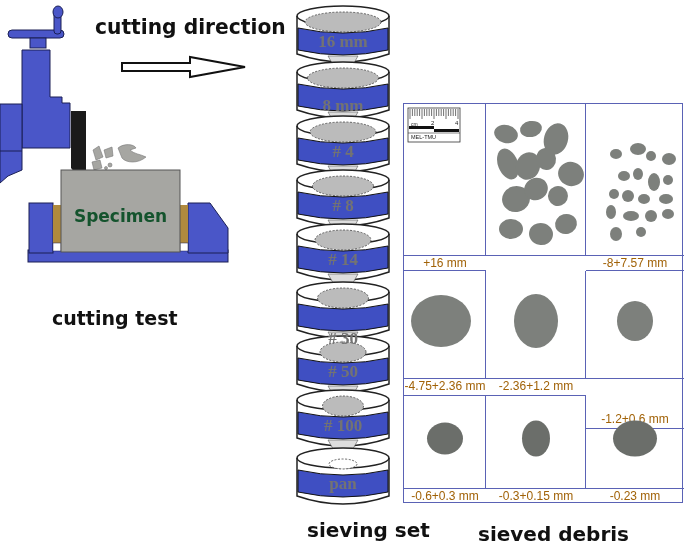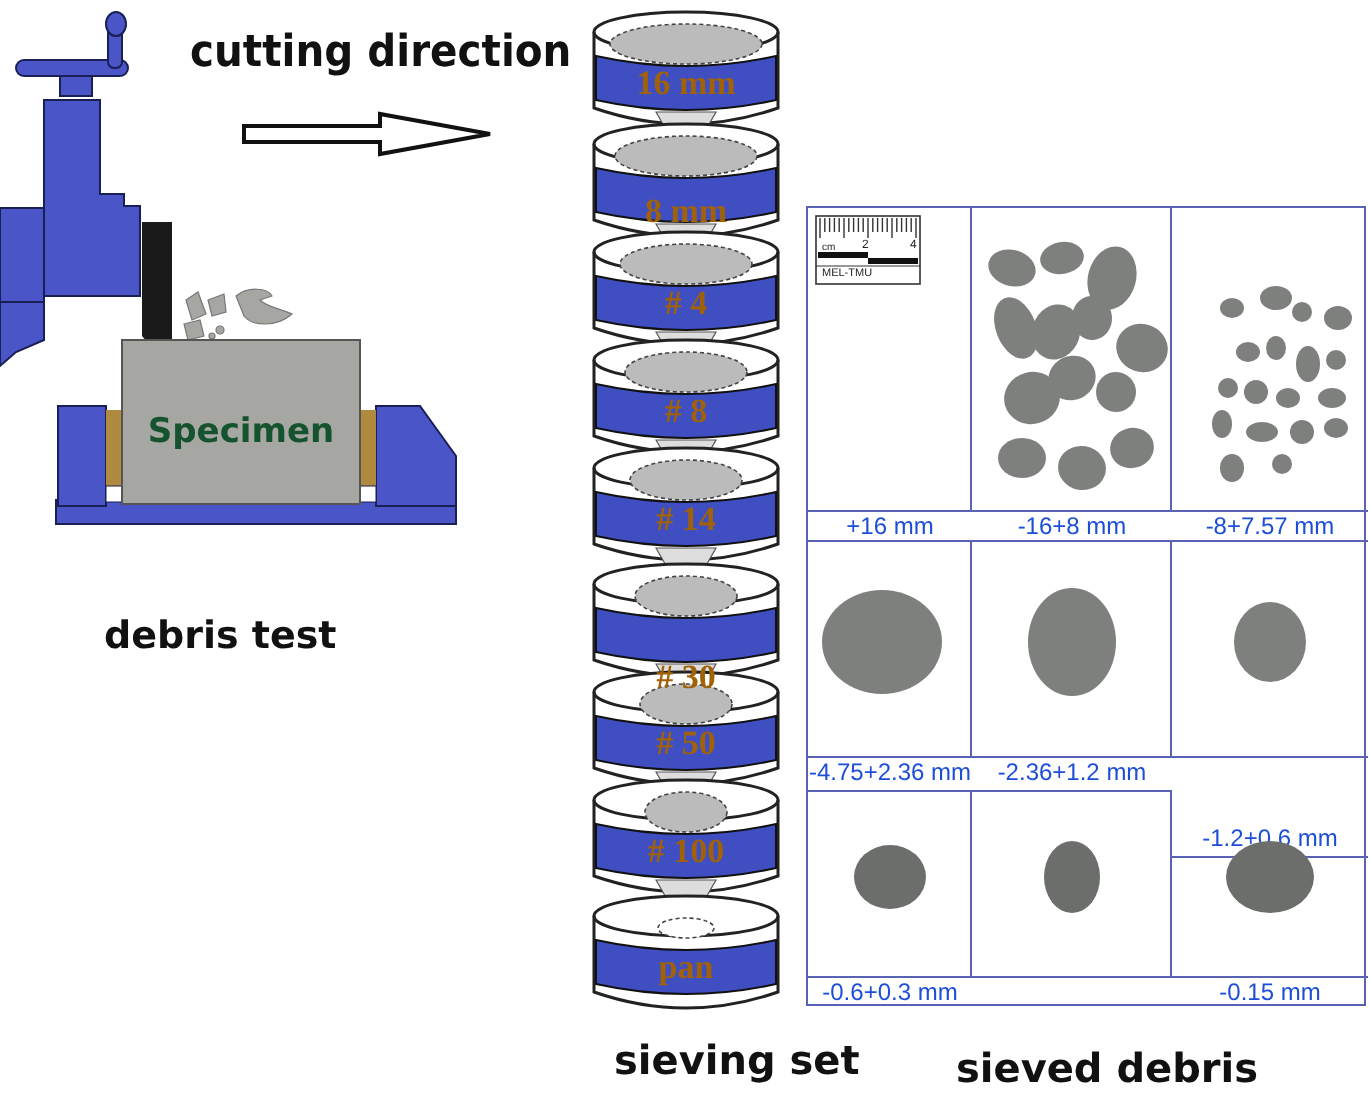--- a/index.html
+++ b/index.html
@@ -1,22 +1,22 @@
 <!DOCTYPE html>
 <html><head>
 <meta charset="utf-8">
 <style>
   html, body { margin:0; padding:0; background:#fff; }
   body { width:685px; height:547px; position:relative; overflow:hidden; font-family:"Liberation Sans", sans-serif; }
   .abs { position:absolute; }
   .caption { font-family:"DejaVu Sans", sans-serif; font-weight:bold; color:#111; white-space:nowrap; }
-  .sieve-label { position:absolute; left:0; right:0; text-align:center; color:#a16207; font-family:"Liberation Serif", serif; font-weight:bold; font-size:17px; line-height:20px; }
+  .sieve-label { position:absolute; left:0; right:0; text-align:center; color:#737373; font-family:"Liberation Serif", serif; font-weight:bold; font-size:17px; line-height:20px; }
   .grid { position:absolute; left:403px; top:103px; width:280px; height:400px; border:1.5px solid #5a62b5; box-sizing:border-box; }
   .cell { position:absolute; border-right:1.5px solid #5a62b5; border-bottom:1.5px solid #5a62b5; box-sizing:border-box; }
-  .lbl { position:absolute; text-align:center; color:#1d4ed8; font-size:12px; font-family:"Liberation Sans", sans-serif; border-bottom:1.5px solid #5a62b5; box-sizing:border-box; line-height:15px; }
+  .lbl { position:absolute; text-align:center; color:#a16207; font-size:12px; font-family:"Liberation Sans", sans-serif; border-bottom:1.5px solid #5a62b5; box-sizing:border-box; line-height:15px; }
 </style>
 </head>
 <body>
 
 <div class="abs caption" style="left:95px;top:14px;font-size:22px;transform:scaleX(0.92);transform-origin:left;">cutting direction</div>
 
 <svg class="abs" style="left:0;top:0" width="290" height="270" viewBox="0 0 290 270">
 
   <g>
     <polygon points="122,63 190,63 190,57 245,67 190,77 190,71 122,71" fill="#fff" stroke="#111" stroke-width="2"></polygon>
@@ -55,21 +55,21 @@
     <rect x="53" y="205" width="8" height="38" fill="#b08a3e"></rect>
     <rect x="180" y="205" width="8" height="38" fill="#b08a3e"></rect>
     <rect x="53" y="243" width="8" height="8" fill="#fff" stroke="#1a1f55" stroke-width="0.5"></rect>
     <rect x="180" y="243" width="8" height="8" fill="#fff" stroke="#1a1f55" stroke-width="0.5"></rect>
   </g>
   <g>
     <rect x="61" y="170" width="119" height="82" fill="#a6a6a2" stroke="#555" stroke-width="1"></rect>
   </g>
 </svg>
 <div class="abs caption" style="left:61px;top:206px;width:119px;text-align:center;font-size:17px;color:#14532d;">Specimen</div>
-<div class="abs caption" style="left:52px;top:307px;font-size:19px;">debris test</div>
+<div class="abs caption" style="left:52px;top:307px;font-size:19px;">cutting test</div>
 
 <div class="abs" style="left:288px;top:0;width:110px;height:510px;">
   <svg class="abs" style="left:0;top:0" width="110" height="510" viewBox="0 0 110 510" id="sieve-svg">
       <g>
         <ellipse cx="55" cy="16" rx="46" ry="10" fill="#fff" stroke="#222" stroke-width="1.5"></ellipse>
         <ellipse cx="55" cy="22" rx="38" ry="10" fill="#bbb" stroke="#444" stroke-width="0.8" stroke-dasharray="2 1.5"></ellipse>
         <path d="M9,16 L9,54 Q55,70 101,54 L101,16" fill="none" stroke="#222" stroke-width="1.5"></path>
         <path d="M10,28 Q55,38 100,28 L100,50 Q55,60 10,50 Z" fill="#3f4fc2" stroke="#111" stroke-width="1"></path>
         <path d="M40,56 L48,70 L62,70 L70,56 Z" fill="#ddd" stroke="#555" stroke-width="0.6"></path>
       </g>
@@ -182,21 +182,20 @@
         <ellipse cx="42" cy="62" rx="12" ry="14" fill="#7d807c" transform="rotate(19 42 62)"></ellipse>
         <ellipse cx="60" cy="55" rx="10" ry="11" fill="#7d807c" transform="rotate(-5 60 55)"></ellipse>
         <ellipse cx="85" cy="70" rx="13" ry="12" fill="#7d807c" transform="rotate(20 85 70)"></ellipse>
         <ellipse cx="30" cy="95" rx="14" ry="13" fill="#7d807c" transform="rotate(-15 30 95)"></ellipse>
         <ellipse cx="50" cy="85" rx="12" ry="11" fill="#7d807c" transform="rotate(-25 50 85)"></ellipse>
         <ellipse cx="72" cy="92" rx="10" ry="10" fill="#7d807c" transform="rotate(-21 72 92)"></ellipse>
         <ellipse cx="25" cy="125" rx="12" ry="10" fill="#7d807c" transform="rotate(0 25 125)"></ellipse>
         <ellipse cx="55" cy="130" rx="12" ry="11" fill="#7d807c" transform="rotate(10 55 130)"></ellipse>
         <ellipse cx="80" cy="120" rx="11" ry="10" fill="#7d807c" transform="rotate(-15 80 120)"></ellipse>
       </svg></div>
-    <div class="lbl" style="left: 82px; top: 152px; width: 100px; height: 15px;">-16+8 mm</div>
     <div class="cell" style="left: 182px; top: 0px; width: 98px; height: 152px; border-right: none;"><svg width="98" height="152">
         <ellipse cx="30" cy="50" rx="6" ry="5" fill="#7d807c"></ellipse>
         <ellipse cx="52" cy="45" rx="8" ry="6" fill="#7d807c"></ellipse>
         <ellipse cx="65" cy="52" rx="5" ry="5" fill="#7d807c"></ellipse>
         <ellipse cx="83" cy="55" rx="7" ry="6" fill="#7d807c"></ellipse>
         <ellipse cx="38" cy="72" rx="6" ry="5" fill="#7d807c"></ellipse>
         <ellipse cx="52" cy="70" rx="5" ry="6" fill="#7d807c"></ellipse>
         <ellipse cx="68" cy="78" rx="6" ry="9" fill="#7d807c"></ellipse>
         <ellipse cx="82" cy="76" rx="5" ry="5" fill="#7d807c"></ellipse>
         <ellipse cx="28" cy="90" rx="5" ry="5" fill="#7d807c"></ellipse>
@@ -223,18 +222,19 @@
         <ellipse cx="49" cy="50" rx="18" ry="20" fill="#7d807c"></ellipse>
       </svg></div>
     <div class="lbl" style="left: 182px; top: 276px; width: 98px; height: 17px; margin-top: 32px;">-1.2+0.6 mm</div>
     <div class="cell" style="left: 0px; top: 292px; width: 82px; height: 93px;"><svg width="82" height="93">
         <ellipse cx="41" cy="42.5" rx="18" ry="16" fill="#6b6e6a"></ellipse>
       </svg></div>
     <div class="lbl" style="left: 0px; top: 385px; width: 82px; height: 15px; border-bottom: none;">-0.6+0.3 mm</div>
     <div class="cell" style="left: 82px; top: 292px; width: 100px; height: 93px;"><svg width="100" height="93">
         <ellipse cx="50" cy="42.5" rx="14" ry="18" fill="#6b6e6a"></ellipse>
       </svg></div>
+    <div class="lbl" style="left: 82px; top: 385px; width: 100px; height: 15px; border-bottom: none;">-0.3+0.15 mm</div>
     <div class="cell" style="left: 182px; top: 292px; width: 98px; height: 93px; border-right: none;"><svg width="98" height="93">
         <ellipse cx="49" cy="42.5" rx="22" ry="18" fill="#6b6e6a"></ellipse>
       </svg></div>
-    <div class="lbl" style="left: 182px; top: 385px; width: 98px; height: 15px; border-bottom: none;">-0.15 mm</div>
+    <div class="lbl" style="left: 182px; top: 385px; width: 98px; height: 15px; border-bottom: none;">-0.23 mm</div>
   </div>
 <div class="abs caption" style="left:478px;top:522px;font-size:20px;">sieved debris</div>
 
 </body></html>

